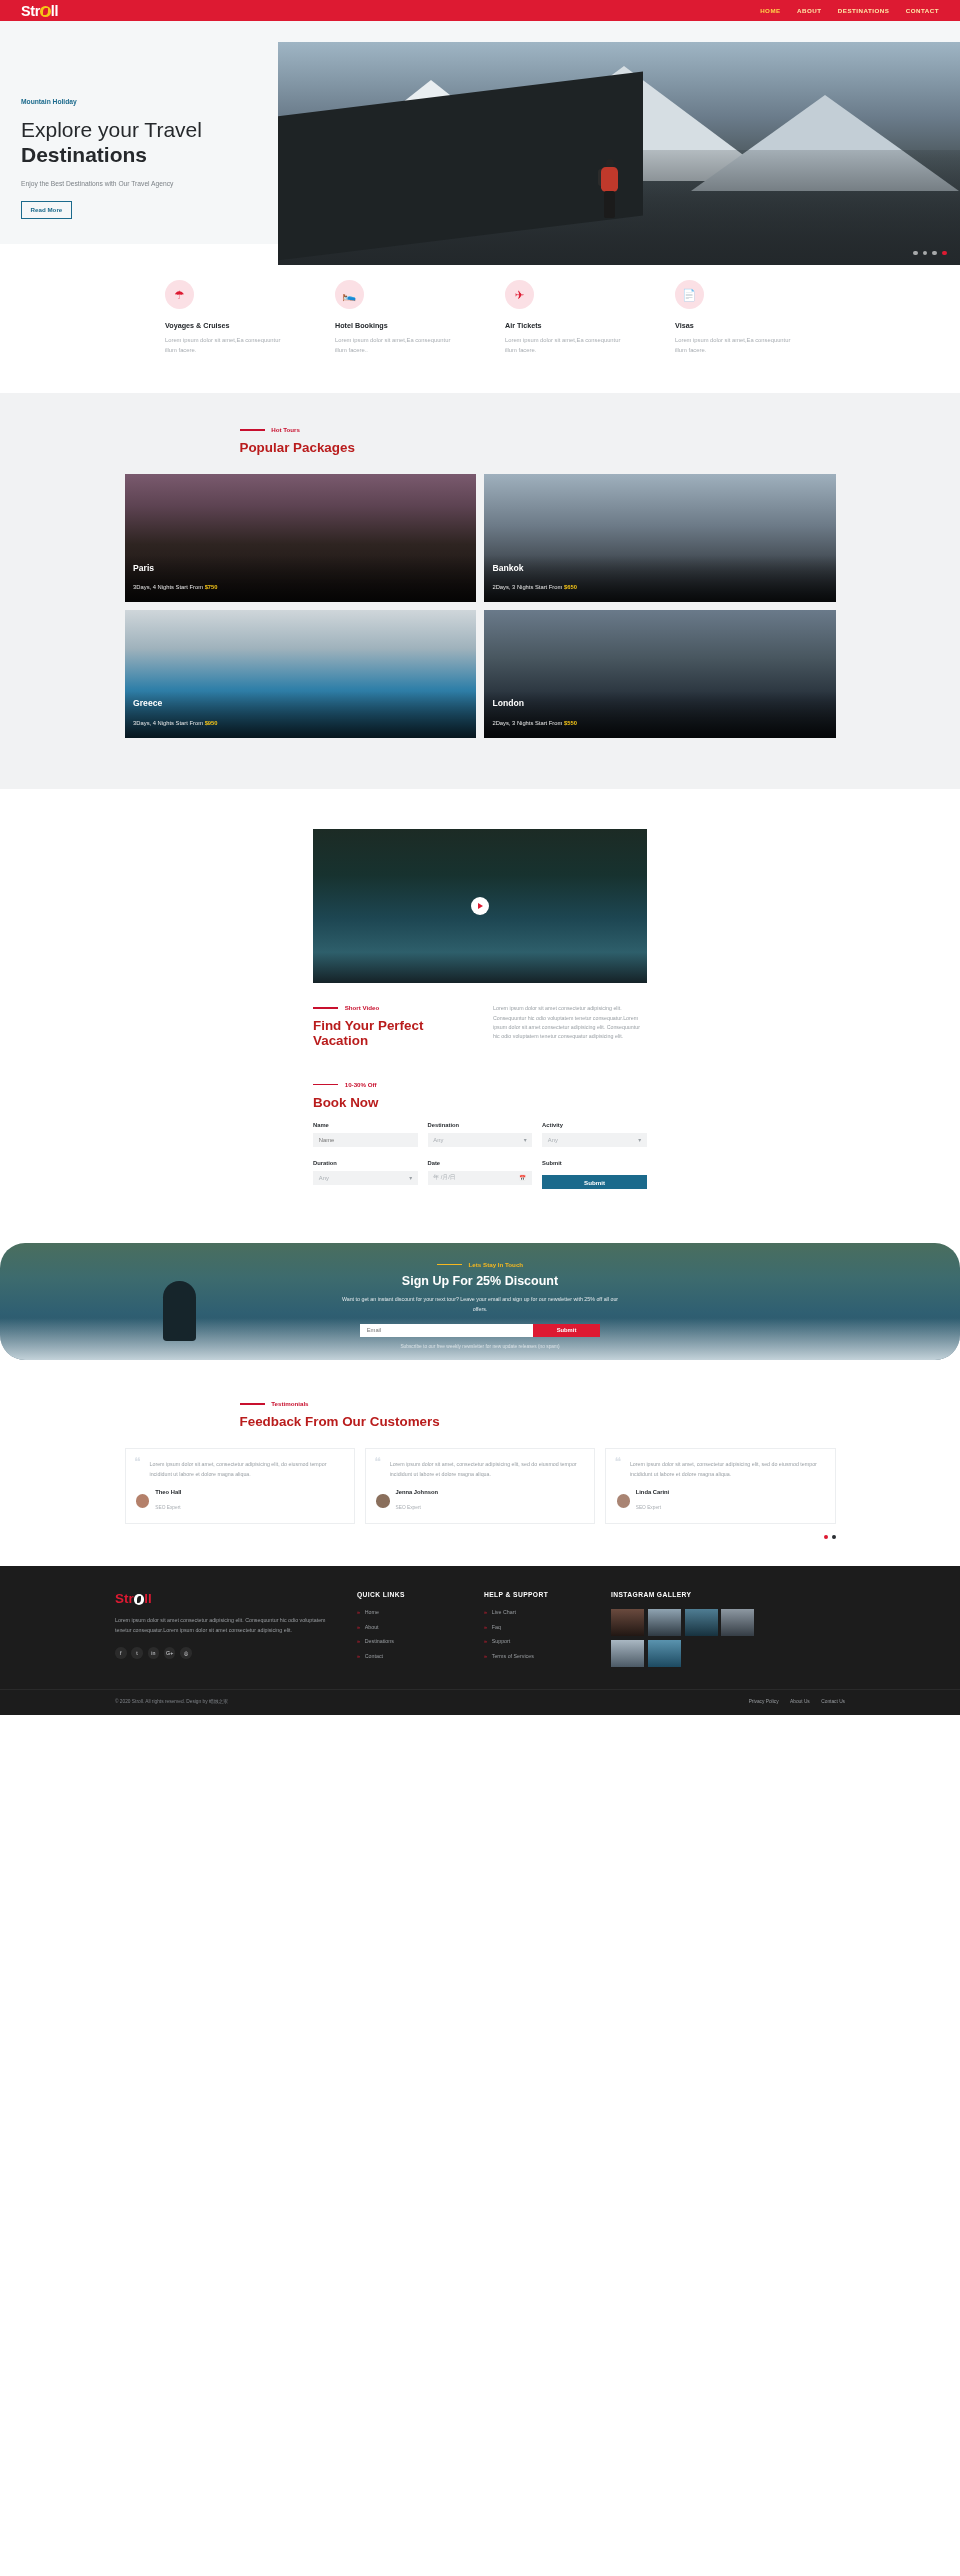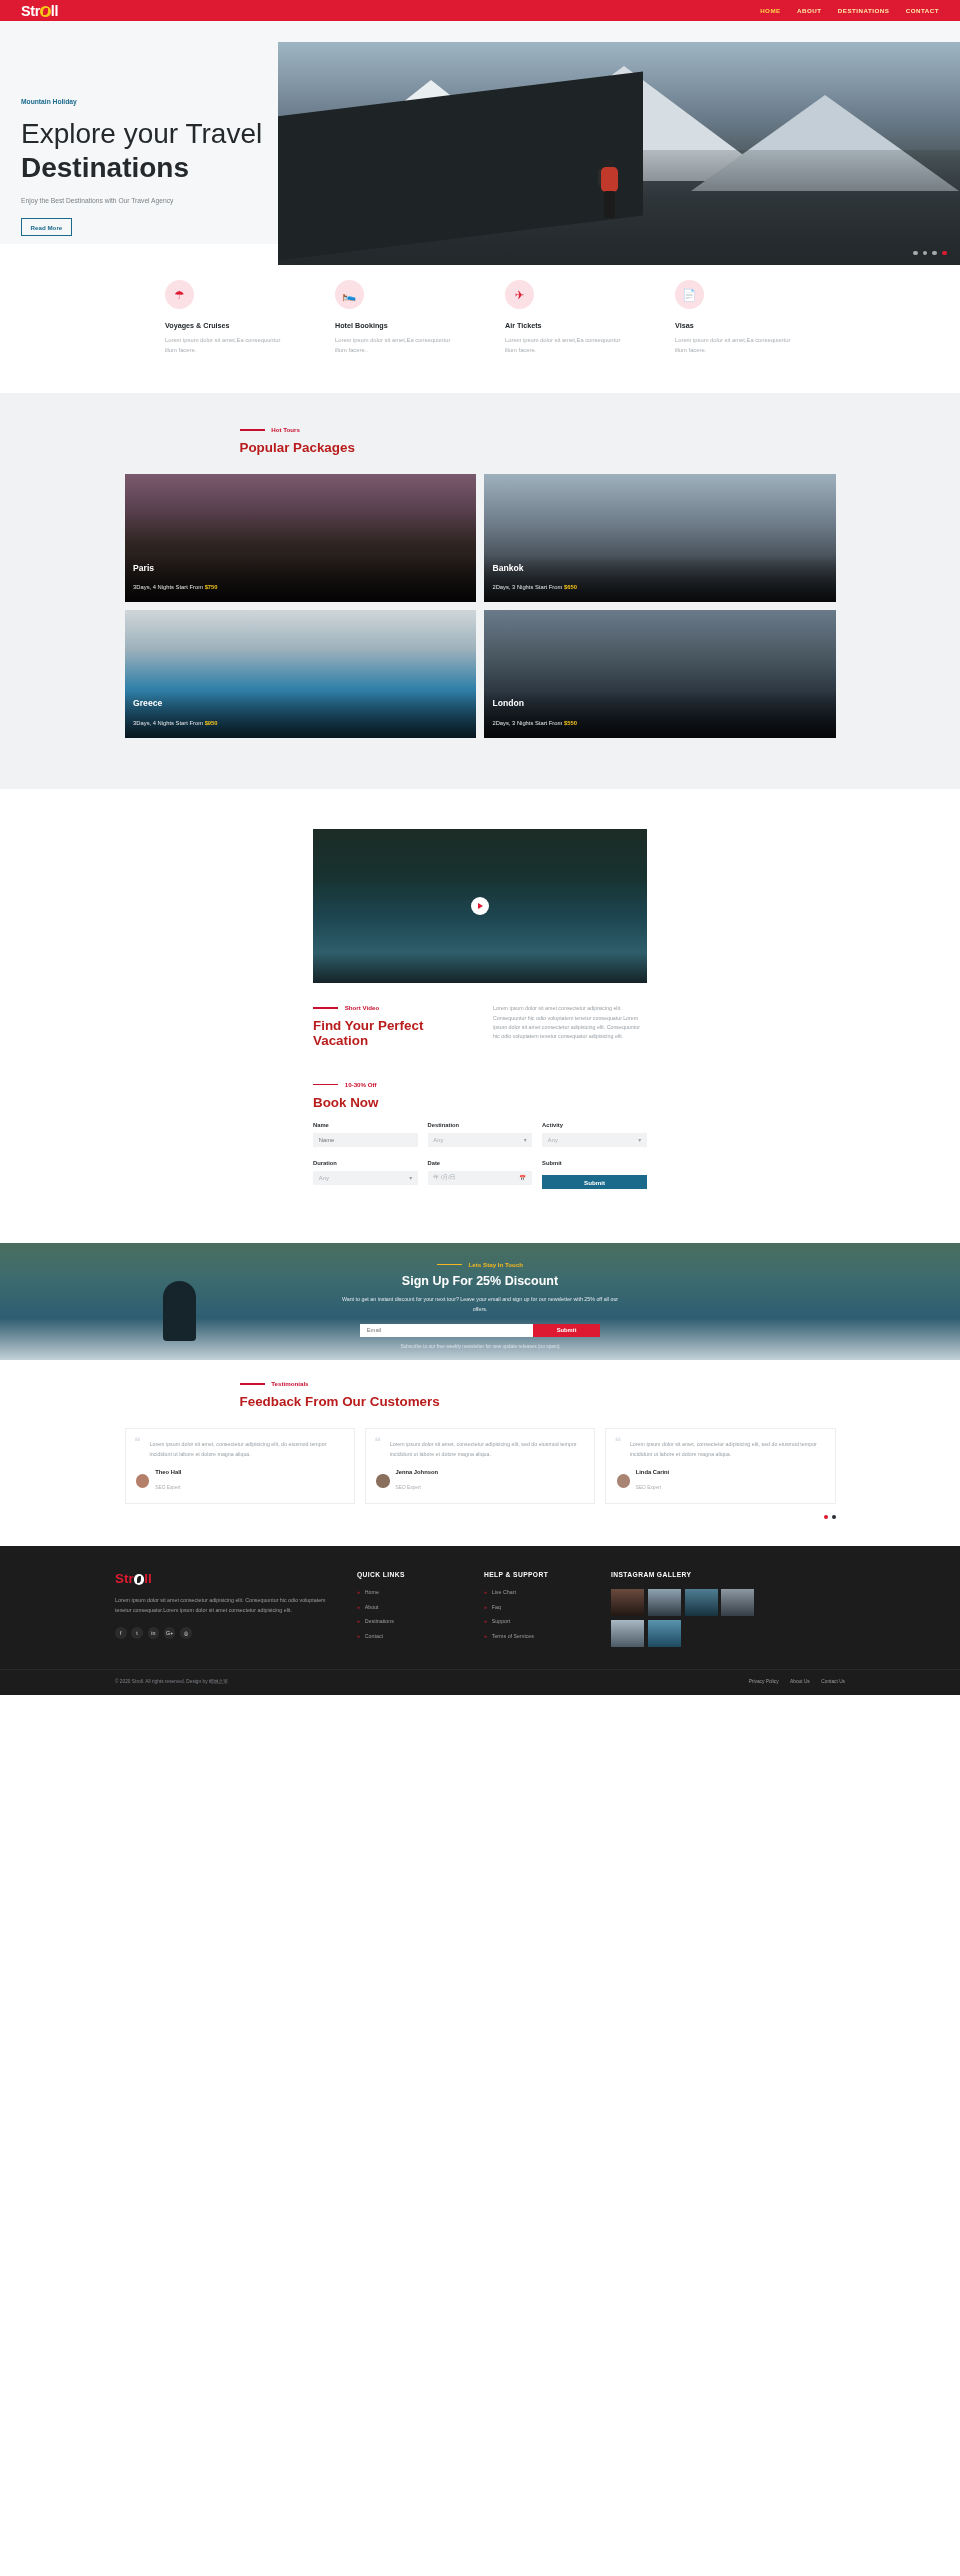--- a/index.html
+++ b/index.html
@@ -24,21 +24,21 @@
     background:#dd1a32; border-radius:60% 10% 60% 10%;
   }
   .nav { display:flex; gap:16.3px; }
   .nav a { color:#ffe9a8; font-size:6.2px; font-weight:bold; letter-spacing:0.5px; text-decoration:none;}
   .nav a.active { color:#ffd54a; }
 
   
   .hero { height:223px; background:#f5f7f8; position:relative; }
   .hero-text { position:absolute; left:21px; top:77px; width:288px; }
   .eyebrow { color:#1b6a8c; font-size:6.7px; font-weight:bold; margin-bottom:11.5px;}
-  .hero h1 { font-size:28px; font-weight:normal; color:#26292c; line-height:1.22; }
+  .hero h1 { font-size:21px; font-weight:normal; color:#26292c; line-height:1.22; }
   .hero h1 b { font-weight:bold; display:block; }
   .hero p { font-size:6.7px; color:#7c8287; margin-top:12.5px; }
   .btn-outline {
     display:inline-block; margin-top:13.4px; padding:4.8px 8.6px; border:1px solid #1b6a8c;
     color:#1b6a8c; font-size:6.2px; font-weight:bold; background:transparent; cursor:pointer;
   }
   .hero-img {
     position:absolute; right:0; top:21px; width:682px; height:223px;
     background:
       linear-gradient(180deg,#9fb5c4 0%,#8397a6 18%,#6a7b8a 34%,#4e5a60 52%,#3b4449 70%,#2c3236 100%);
@@ -132,20 +132,21 @@
   .fg .field.sel::after{ content:"\25BE"; color:#9aa0a5; font-size:5.8px;}
   .btn-submit {
     width:100%; height:14.4px; background:#1b6a8c; color:#fff; border:none; font-size:6.2px;
     font-weight:bold; cursor:pointer; font-family:inherit;
   }
 
   
   .signup {
     height:117px; position:relative; overflow:hidden;
     background:linear-gradient(180deg,#4a6e5e 0%,#3d6b6e 30%,#2f5f72 60%,#2b4f63 100%);
+    border-radius:25px;
   }
   .signup .fog{ position:absolute; bottom:0; left:0; width:100%; height:42px;
     background:linear-gradient(180deg,rgba(230,238,242,0),rgba(222,233,238,.85));}
   .signup .silhouette{
     position:absolute; left:163px; bottom:19px; width:33px; height:60px;
     background:#16252b; border-radius:16.3px 16.3px 3.8px 3.8px;
   }
   .signup-in { position:relative; z-index:3; width:288px; margin:0 auto; padding-top:17.3px; text-align:center; color:#fff;}
   .signup .sec-label { justify-content:center; }
   .signup .sec-label span { color:#f5b820; }
@@ -153,21 +154,21 @@
   .signup h2 { font-size:12.5px; font-weight:bold; margin-bottom:6.7px;}
   .signup p.d { font-size:5.3px; line-height:1.8; color:#e4eaed; margin-bottom:9.6px;}
   .sub-row { display:flex; width:240px; margin:0 auto; }
   .sub-row input {
     flex:1; height:13.4px; border:none; padding:0 6.7px; font-size:5.8px; color:#9aa0a5; font-family:inherit;
   }
   .sub-row button { width:67px; height:13.4px; background:#dd1a32; color:#fff; border:none; font-size:5.8px; font-weight:bold; cursor:pointer; font-family:inherit;}
   .signup small.note { display:block; margin-top:6.7px; font-size:4.8px; color:#dbe3e7;}
 
   
-  .testi { background:#fff; padding:20px 0 27px;}
+  .testi { background:#fff; padding:40px 0 27px;}
   .testi-head { width:711px; margin:0 auto 19px; padding-left:115px;}
   .t-grid { width:711px; margin:0 auto; display:flex; gap:9.6px; padding:0 0 0 0;}
   .t-card { flex:1; border:1px solid #eceef0; padding:10.6px 10.6px 9.6px; position:relative;}
   .quote { color:#dfe4ea; font-size:12.5px; position:absolute; left:8.6px; top:6.7px; line-height:1;}
   .t-card p { font-size:5.3px; color:#9aa0a5; line-height:1.85; padding-left:13.4px; margin-bottom:9.6px;}
   .t-person { display:flex; align-items:center; gap:5.8px;}
   .av { width:13.4px;height:13.4px;border-radius:50%;background:#b4806a; flex:0 0 auto;}
   .av.b { background:#8a6f5c;} .av.c{ background:#a98473;}
   .t-person b { display:block; font-size:5.8px; color:#23272b;}
   .t-person small { font-size:4.8px; color:#a8adb2;}

